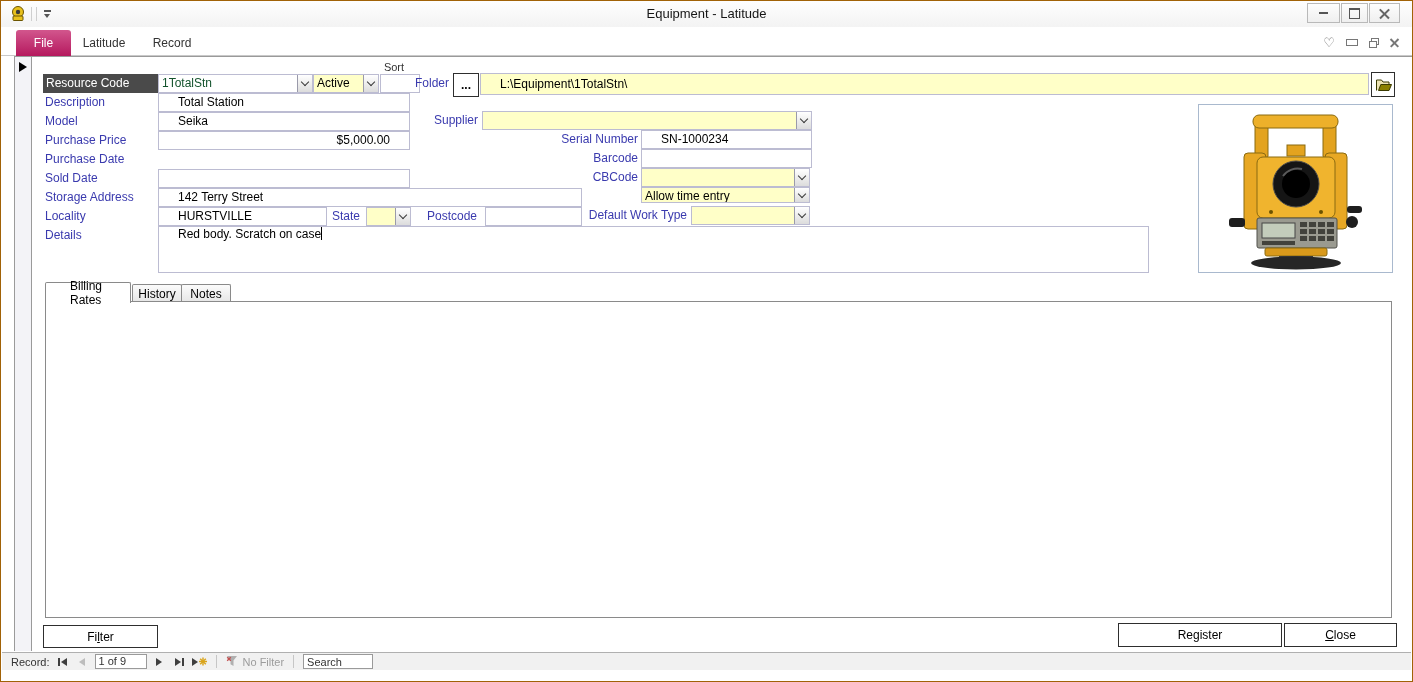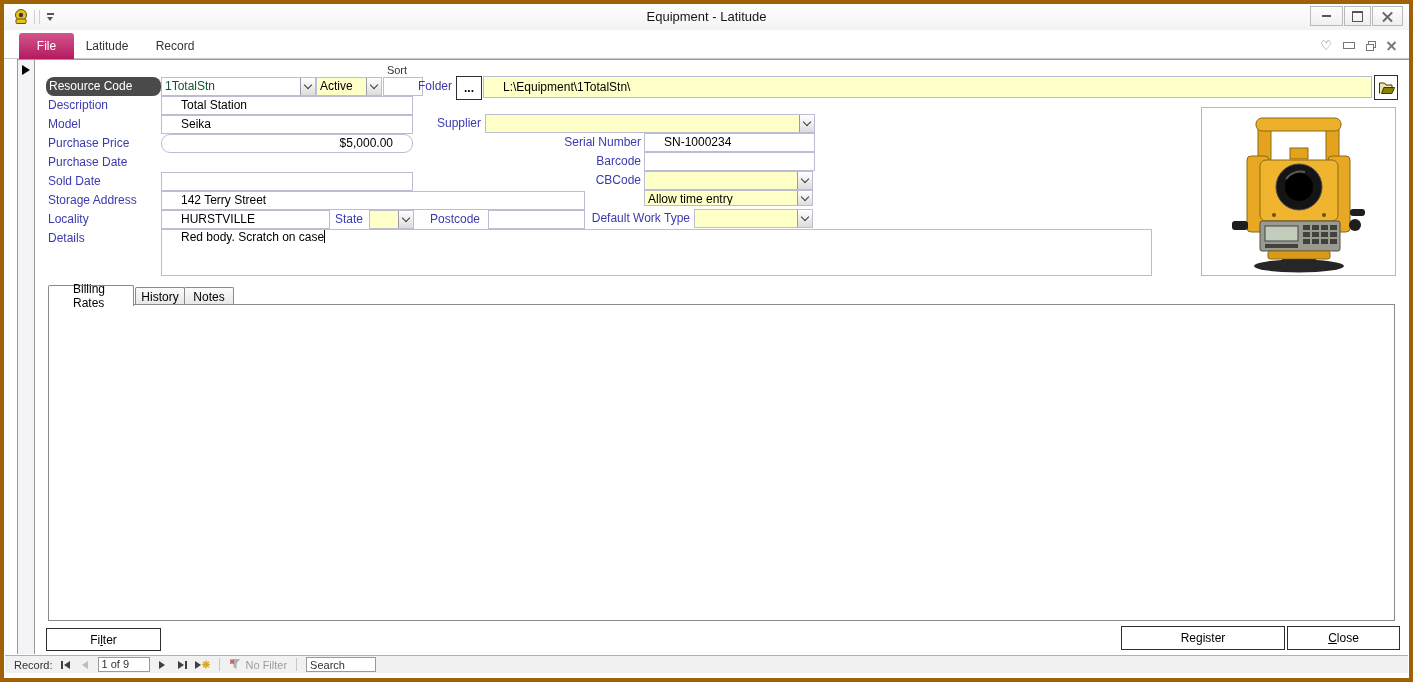--- a/index.html
+++ b/index.html
@@ -1,16 +1,16 @@
 <!DOCTYPE html>
 <html><head>
 <meta charset="utf-8">
 <style>
   html,body{margin:0;padding:0;background:#fff;}
-  .win{position:relative;width:1413px;height:682px;background:#fff;border:4px solid #a16207;
+  .win{position:relative;width:1413px;height:682px;background:#fff;border:1px solid #a16207;
        box-sizing:border-box;font-family:"Liberation Sans",sans-serif;font-size:12px;color:#000;overflow:hidden;}
   .a{position:absolute;box-sizing:border-box;}
   
   .titlebar{left:0;top:0;width:100%;height:26px;background:linear-gradient(#FEFEFE,#F3F3F3);}
   .wtitle{left:0;top:5px;width:100%;text-align:center;font-size:13px;color:#161616;}
   .wbtn{top:2px;height:20px;border:1px solid #B9B9B9;background:linear-gradient(#FDFDFD,#EFEFEF);
         display:flex;align-items:center;justify-content:center;}
   .minbar{width:9px;height:2px;background:#555;}
   .maxbox{width:9px;height:8px;border:1px solid #555;border-top:2px solid #555;}
   .xicon{position:relative;width:11px;height:11px;}
@@ -28,24 +28,24 @@
   .rest i{position:absolute;width:6px;height:5px;border:1px solid #777;background:#fff;display:block;}
   .rest i:first-child{left:2px;top:0;} .rest i:last-child{left:0;top:3px;}
   .minolite{width:10px;height:5px;border:1px solid #777;}
   
   .strip{left:14px;top:56px;width:16px;height:594px;background:#F3F3F7;}
   .fline{background:#9A9A9A;}
   .seltri{width:0;height:0;border-top:5px solid transparent;border-bottom:5px solid transparent;border-left:8px solid #000;}
   
   .lbl{color:#3A3AAE;white-space:nowrap;line-height:19px;height:19px;}
   .lbl.r{text-align:right;}
-  .dark{background:#4A4A4A;color:#fff;padding-left:3px;line-height:19px;border-radius:8px;}
+  .dark{background:#4A4A4A;color:#fff;padding-left:3px;line-height:19px;}
   .fld{background:#fff;border:1px solid #BCBCD2;padding:0 19px;line-height:17px;white-space:nowrap;overflow:hidden;}
   .fld.y{background:#FFFFC8;}
-  .fld.money{text-align:right;border-radius:9px;}
+  .fld.money{text-align:right;}
   .combo{display:flex;border:1px solid #BCBCD2;}
   .combo .val{flex:1;padding:0 3px;line-height:17px;background:#FFFFC8;overflow:hidden;white-space:nowrap;}
   .combo .val.white{background:#fff;}
   .dd{width:14px;background:linear-gradient(#FFFFFF,#DCDCDC);border-left:1px solid #9A9AAA;
       display:flex;align-items:center;justify-content:center;}
   .chev{width:5px;height:5px;border-right:1.8px solid #3A3A3A;border-bottom:1.8px solid #3A3A3A;
         transform:rotate(45deg);margin-top:-3px;}
   .red{color:#14532d;}
   .caret{display:inline-block;width:1px;height:13px;background:#000;vertical-align:-2px;}
   .sortlbl{font-size:11px;color:#333;text-align:center;}

